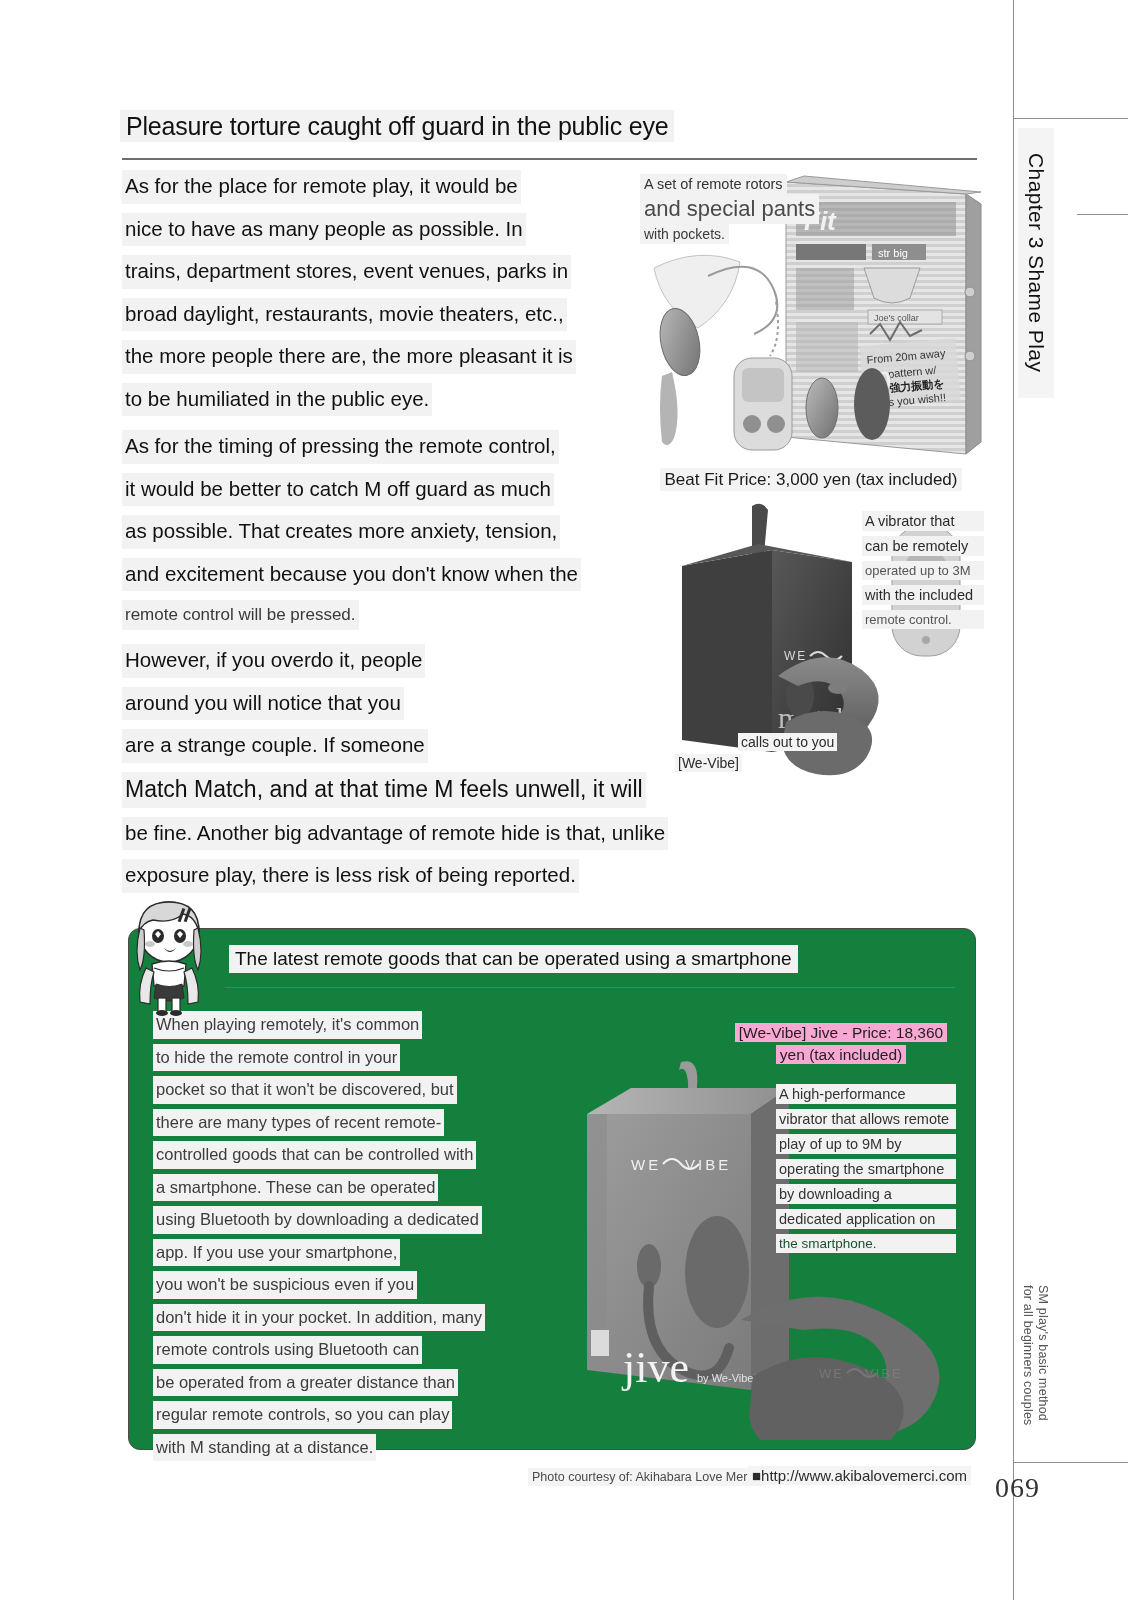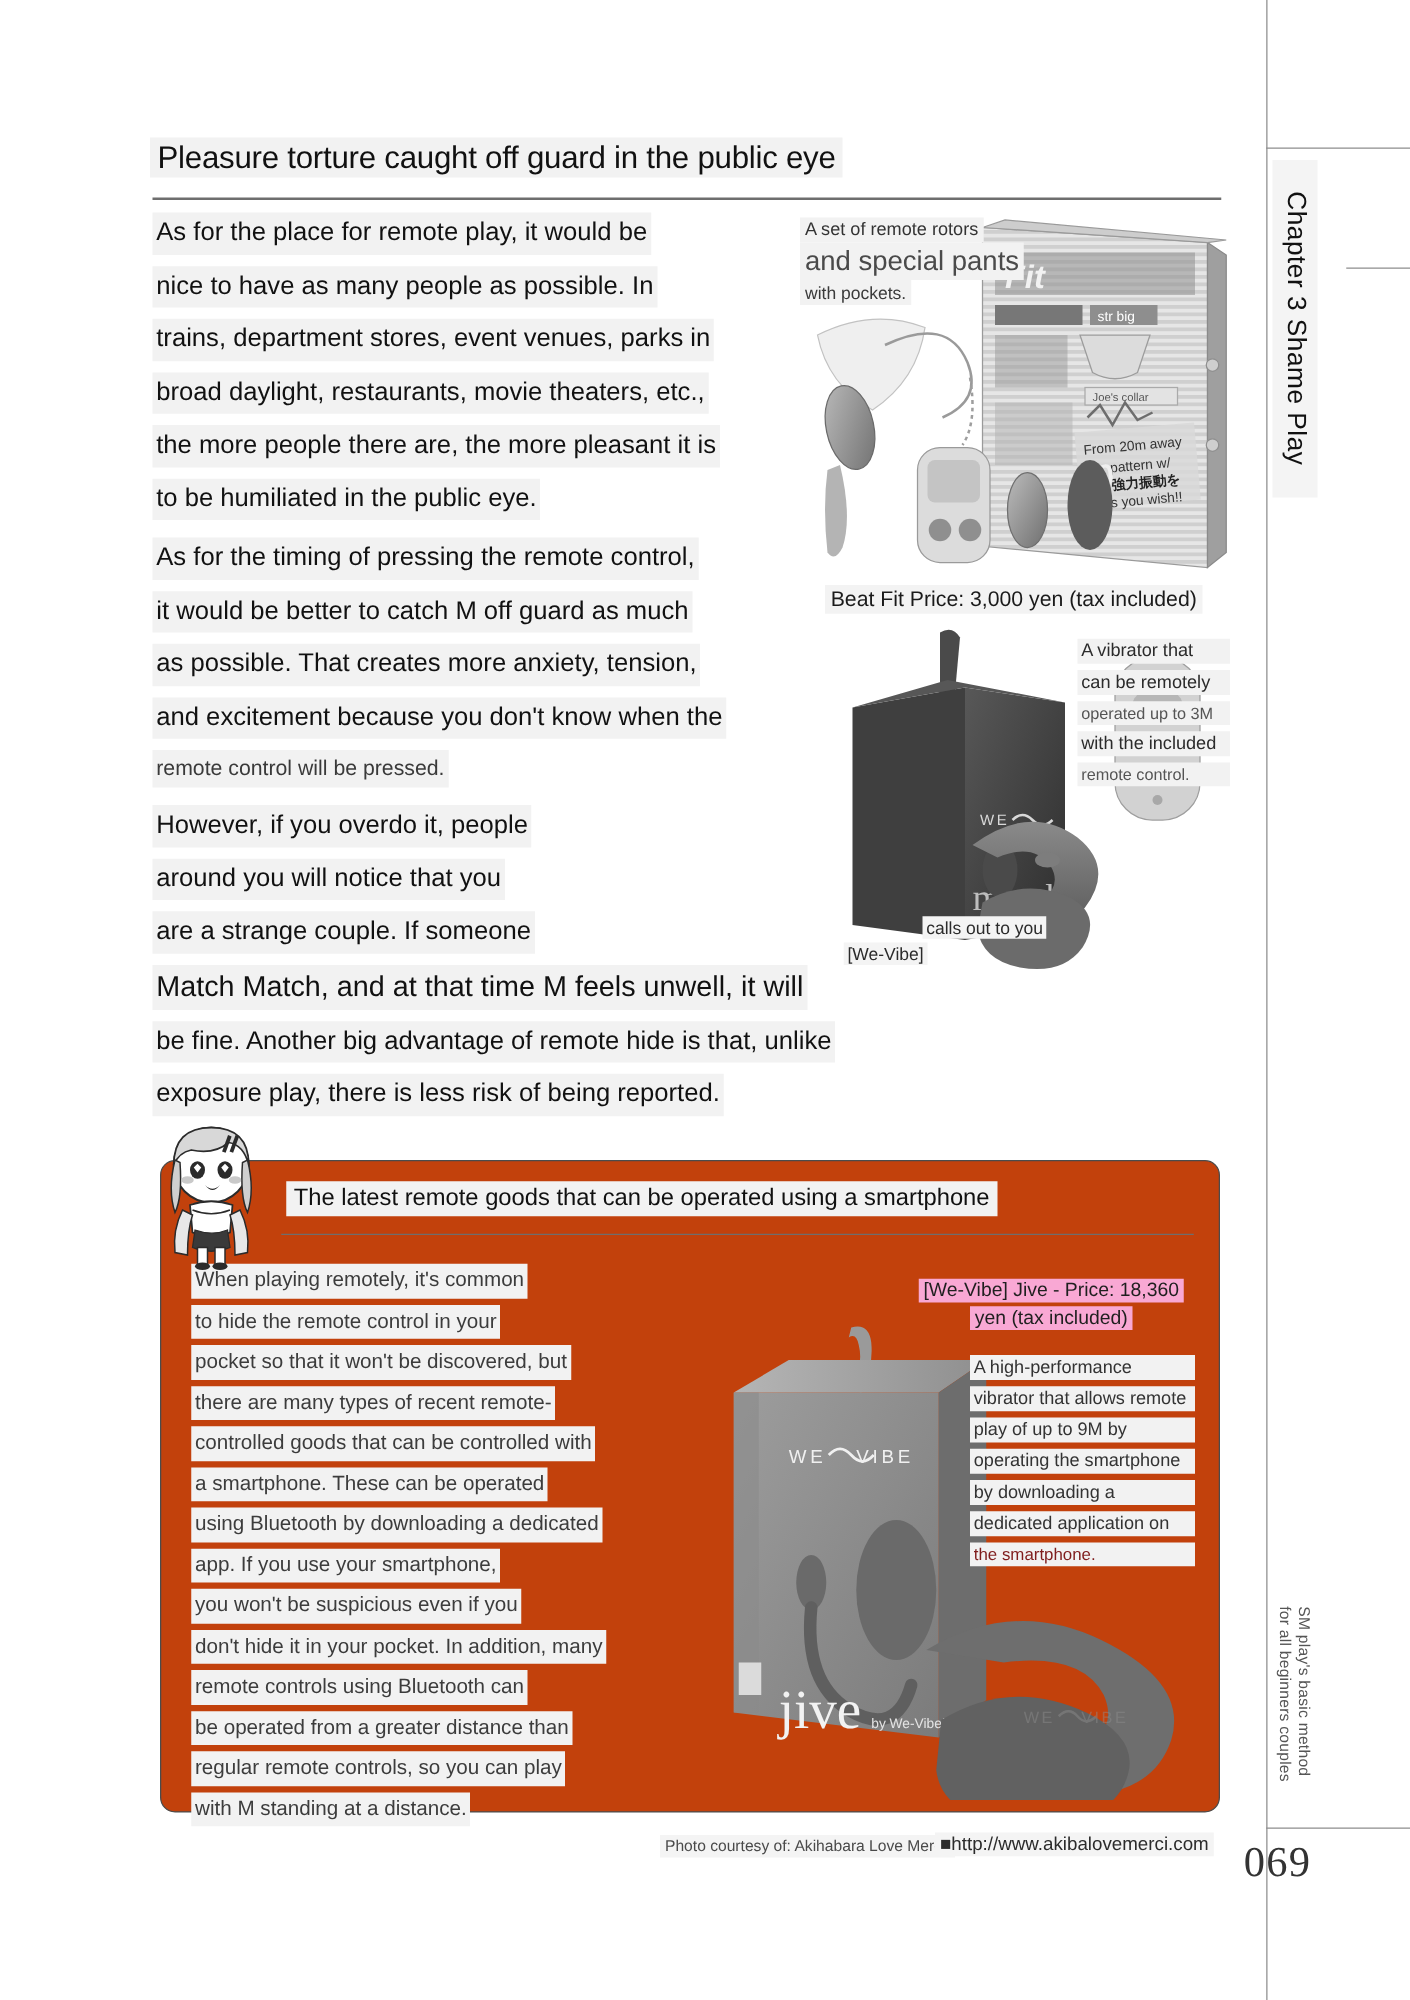--- a/index.html
+++ b/index.html
@@ -206,21 +206,21 @@
     padding: 1px 3px;
   }
 
   
   .panel {
     position: absolute;
     left: 128px; top: 928px;
     width: 846px; height: 520px;
     border: 1.6px solid #4b4b4b;
     border-radius: 12px;
-    background: #c2410c;
+    background: #15803d;
   }
   .panel-title {
     position: absolute;
     left: 100px; top: 16px;
     font-size: 19px; color: #111;
     background: #f2f2f2; padding: 3px 6px;
   }
   .panel-rule {
     position: absolute;
     left: 96px; top: 58px;
@@ -255,37 +255,37 @@
   .cap-c-title span { background: #f9a8d4; padding: 1px 4px; }
   .cap-c {
     position: absolute; left: 776px; top: 1084px; width: 180px;
   }
   .cap-c .ln {
     display: block; background: #f2f2f2;
     font-size: 14.5px; color: #333;
     padding: 2px 3px; margin-bottom: 5px;
     white-space: nowrap;
   }
-  .cap-c .ln.dim { color: #7f1d1d; font-size: 13.5px; }
+  .cap-c .ln.dim { color: #14532d; font-size: 13.5px; }
 
   
   .credit {
     position: absolute; left: 528px; top: 1468px;
     font-size: 12.5px; color: #4a4a4a;
     background: #f4f4f4; padding: 2px 4px;
   }
   .credit-url {
     position: absolute; left: 748px; top: 1466px;
     font-size: 15px; color: #2b2b2b;
     background: #f4f4f4; padding: 1px 4px;
   }
   .pageno {
     position: absolute; left: 995px; top: 1472px;
     font-family: "Liberation Serif", serif;
-    font-size: 34px; color: #333; letter-spacing: 1px;
+    font-size: 28px; color: #333; letter-spacing: 1px;
   }
 </style>
 </head>
 <body>
 
 <div class="page">
 
   <div class="margin-rule-v"></div>
   <div class="margin-rule-h1"></div>
   <div class="margin-rule-h2"></div>

